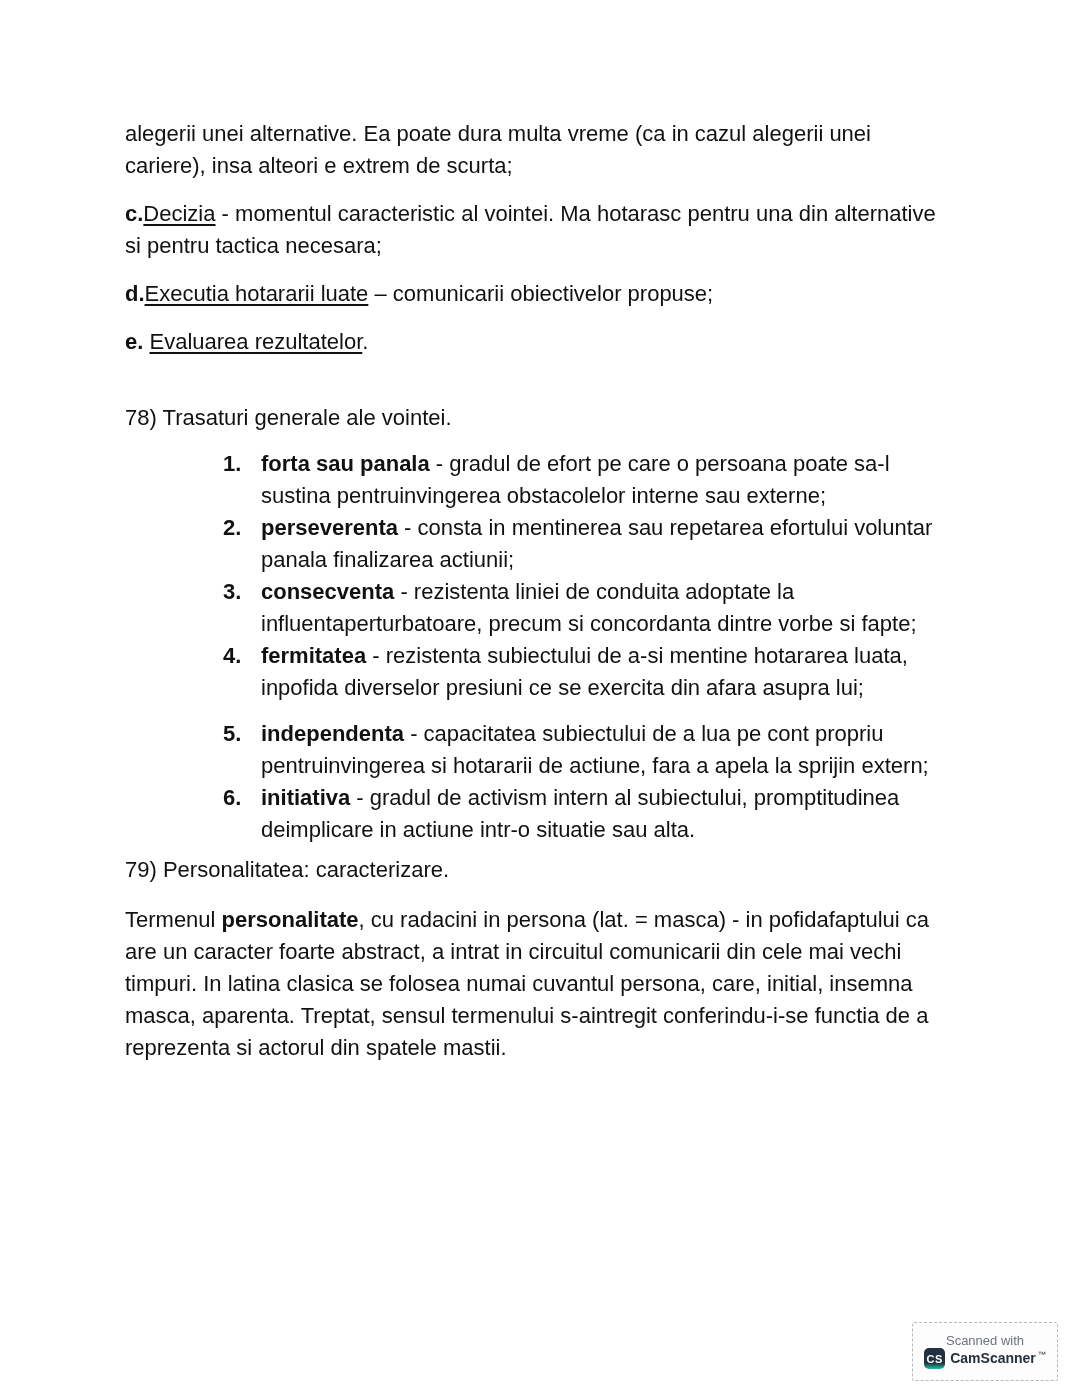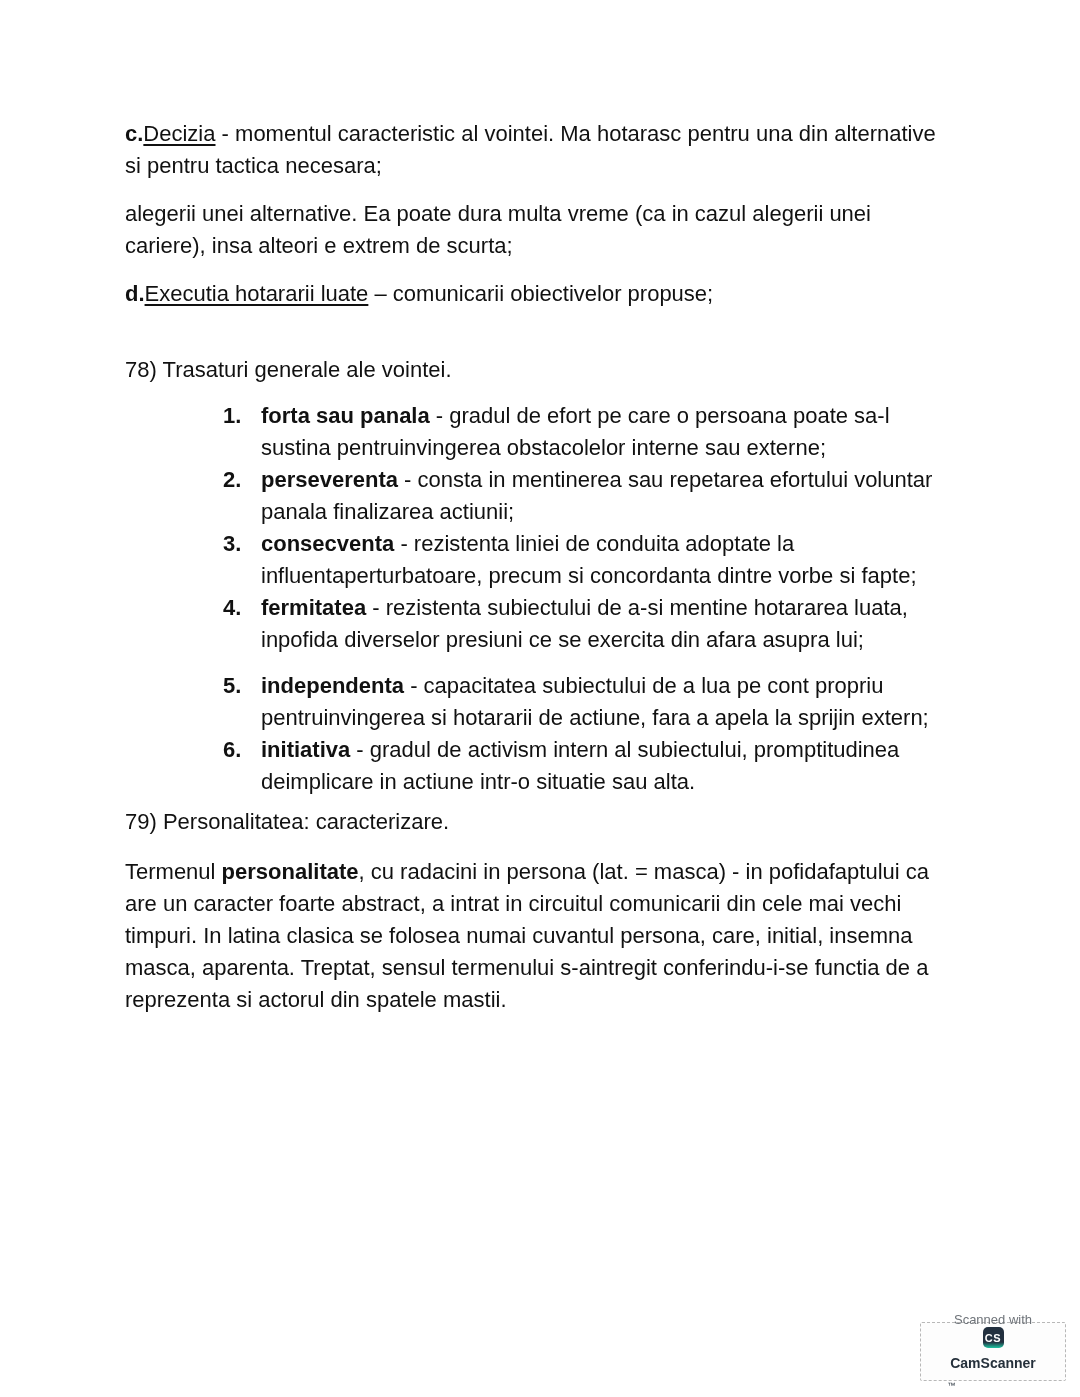--- a/index.html
+++ b/index.html
@@ -52,32 +52,30 @@
     width: 144px;
     height: 57px;
     border: 1px dashed #b8b8b8;
     background: #fdfdfd;
     border-radius: 2px;
     display: flex;
     flex-direction: column;
     align-items: center;
     justify-content: center;
     gap: 0;
-    margin-left: 8px;
   }
   .scan-badge .scanned-with {
     font-size: 13px;
     color: #6e7379;
     line-height: 14px;
   }
   .scan-badge .brand-row {
     display: flex;
     align-items: center;
     gap: 5px;
-    flex-direction: column;
   }
   .cs-icon {
     width: 21px;
     height: 21px;
     border-radius: 5px;
     background: linear-gradient(180deg, #22303f 0%, #22303f 72%, #1ec5a2 100%);
     color: #ffffff;
     font-size: 11px;
     font-weight: bold;
     display: flex;
@@ -98,31 +96,34 @@
     margin-left: -3px;
     margin-top: 2px;
   }
 </style>
 </head>
 <body>
 
 <div class="content">
 
   <p>
-    <b>c.</b><u>Decizia</u><span> - momentul caracteristic al vointei. Ma hotarasc pentru una din alternative si pentru tactica necesara;</span>
+    <span>alegerii unei alternative. Ea poate dura multa vreme (ca in cazul alegerii unei cariere), insa alteori e extrem de scurta;</span>
   </p>
 
   <p>
-    <span>alegerii unei alternative. Ea poate dura multa vreme (ca in cazul alegerii unei cariere), insa alteori e extrem de scurta;</span>
+    <b>c.</b><u>Decizia</u><span> - momentul caracteristic al vointei. Ma hotarasc pentru una din alternative si pentru tactica necesara;</span>
   </p>
 
   <p>
     <b>d.</b><u>Executia hotararii luate</u><span> – comunicarii obiectivelor propuse;</span>
   </p>
 
+  <p>
+    <b>e. </b><u>Evaluarea rezultatelor</u><span>.</span>
+  </p>
 
   <p class="heading">78) Trasaturi generale ale vointei.</p>
 
   <div class="num-list">
 
     <div class="li">
       <span class="num">1.</span>
       <span class="li-body"><b>forta sau panala</b><span> - gradul de efort pe care o persoana poate sa-l sustina pentruinvingerea obstacolelor interne sau externe;</span></span>
     </div>
 

